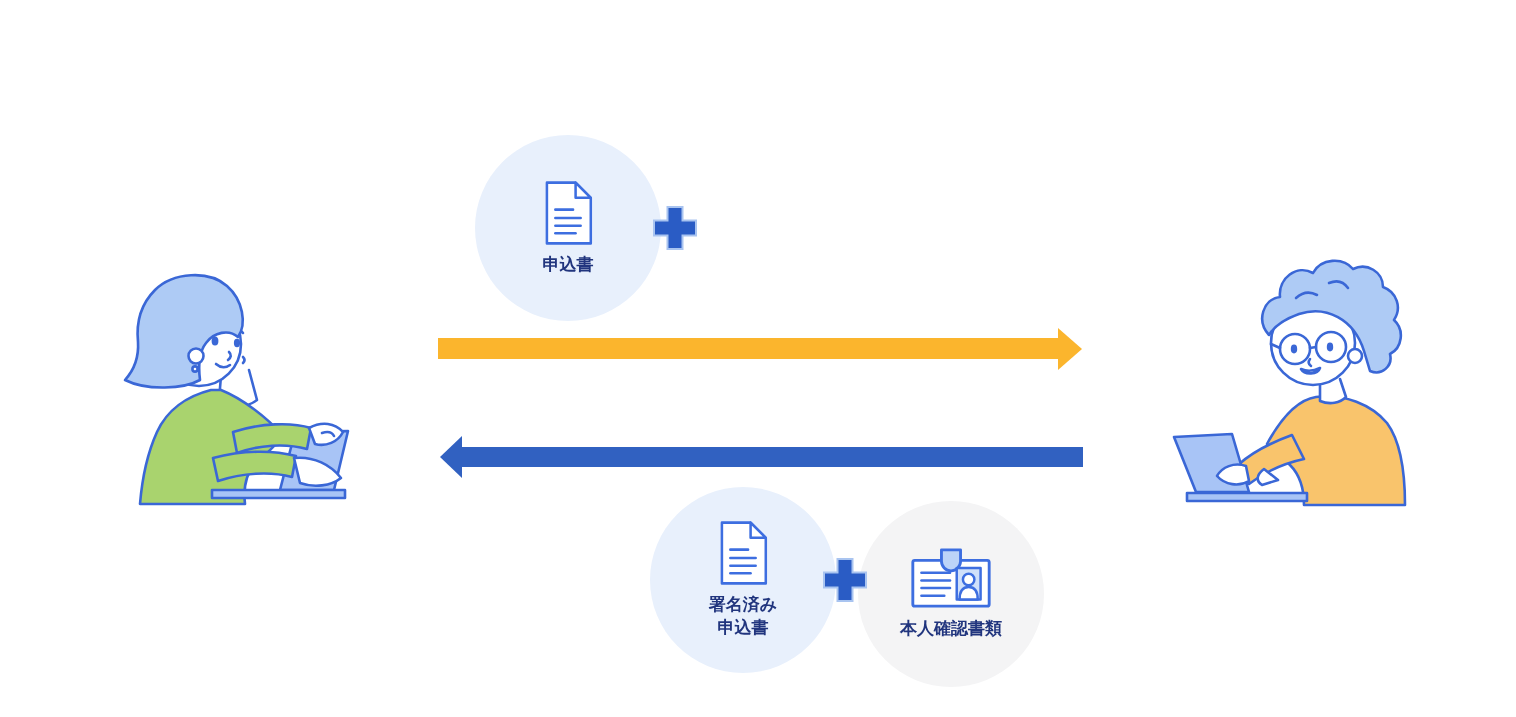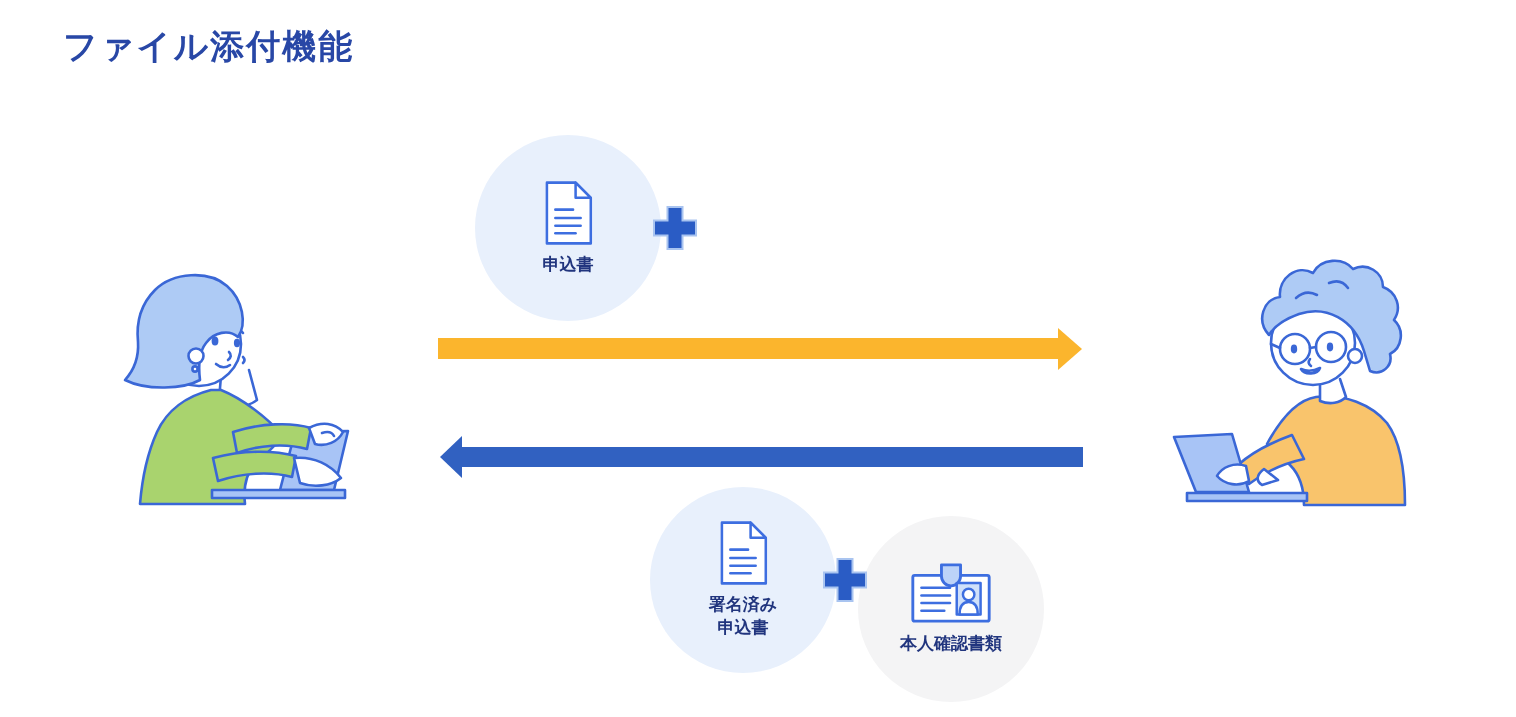--- a/index.html
+++ b/index.html
@@ -42,21 +42,20 @@
   }
   .person{position:absolute;}
   .person-left{left:95px;top:258px;width:265px;height:248px;}
   .person-right{left:1168px;top:253px;width:245px;height:255px;}
 </style>
 </head>
 <body>
 
 <div id="stage">
 
-  <div class="page-title">ファイル添付機能</div>
 
   <div class="person person-left">
     <svg viewBox="0 0 265 248" width="265" height="248">
       <g stroke="#3A67D6" stroke-width="2.6" stroke-linecap="round" stroke-linejoin="round" fill="none">
         <path d="M126,118 L124,142 C136,150 152,150 162,142 L154,112" fill="#fff"></path>
         <circle cx="104" cy="86" r="42" fill="#fff"></circle>
         <path d="M112,70 q9,-6 18,-2"></path>
         <path d="M138,73 q7,-2 10,2"></path>
         <ellipse cx="120" cy="83" rx="3.4" ry="4.6" fill="#3A67D6" stroke="none"></ellipse>
         <ellipse cx="142" cy="85" rx="3.1" ry="4.2" fill="#3A67D6" stroke="none"></ellipse>
@@ -151,21 +150,21 @@
       <div>申込書</div>
     </div>
   </div>
 
   <div class="plus" style="left:821px;top:556px;">
     <svg viewBox="0 0 48 48" width="48" height="48">
       <path d="M16.5,3 H31.5 V16.5 H45 V31.5 H31.5 V45 H16.5 V31.5 H3 V16.5 H16.5 Z" fill="#2A5CC5" stroke="#A9C4F0" stroke-width="2"></path>
     </svg>
   </div>
 
-  <div class="circle gray" style="left:858px;top:516px;">
+  <div class="circle gray" style="left:858px;top:501px;">
     <svg viewBox="0 0 88 66" width="84" height="63">
       <g stroke="#3D6EE0" stroke-width="3" stroke-linecap="round" stroke-linejoin="round" fill="none">
         <rect x="4" y="14" width="80" height="48" rx="2" fill="#fff"></rect>
         <path d="M34,3 H54 V15 a10,10 0 0 1 -20,0 Z" fill="#BCD3F8"></path>
         <g stroke-width="2.6">
           <path d="M13,27 H43"></path>
             <path d="M13,35 H43"></path>
             <path d="M13,43 H43"></path>
             <path d="M13,51 H37"></path>
         </g>

